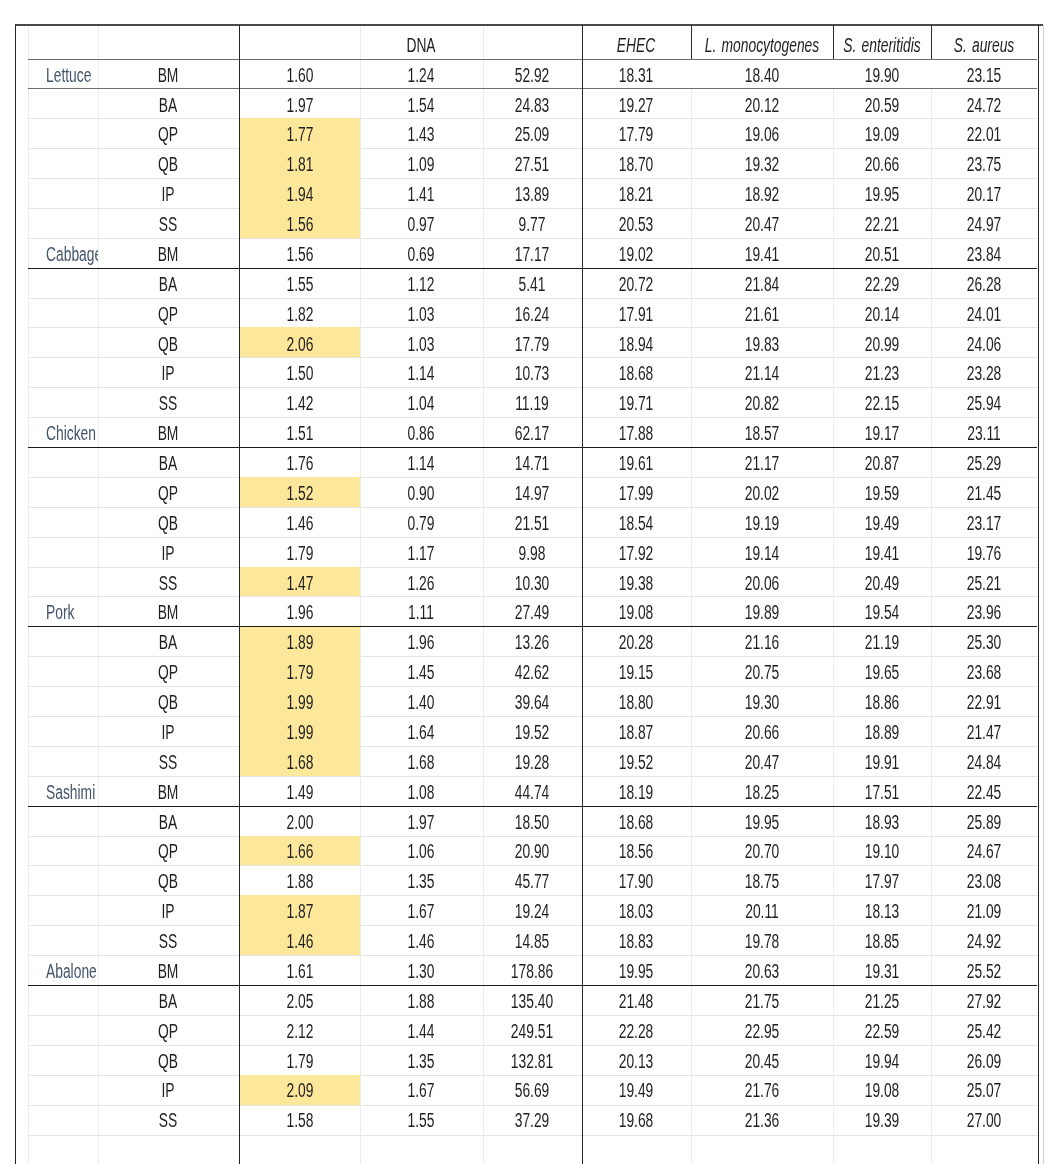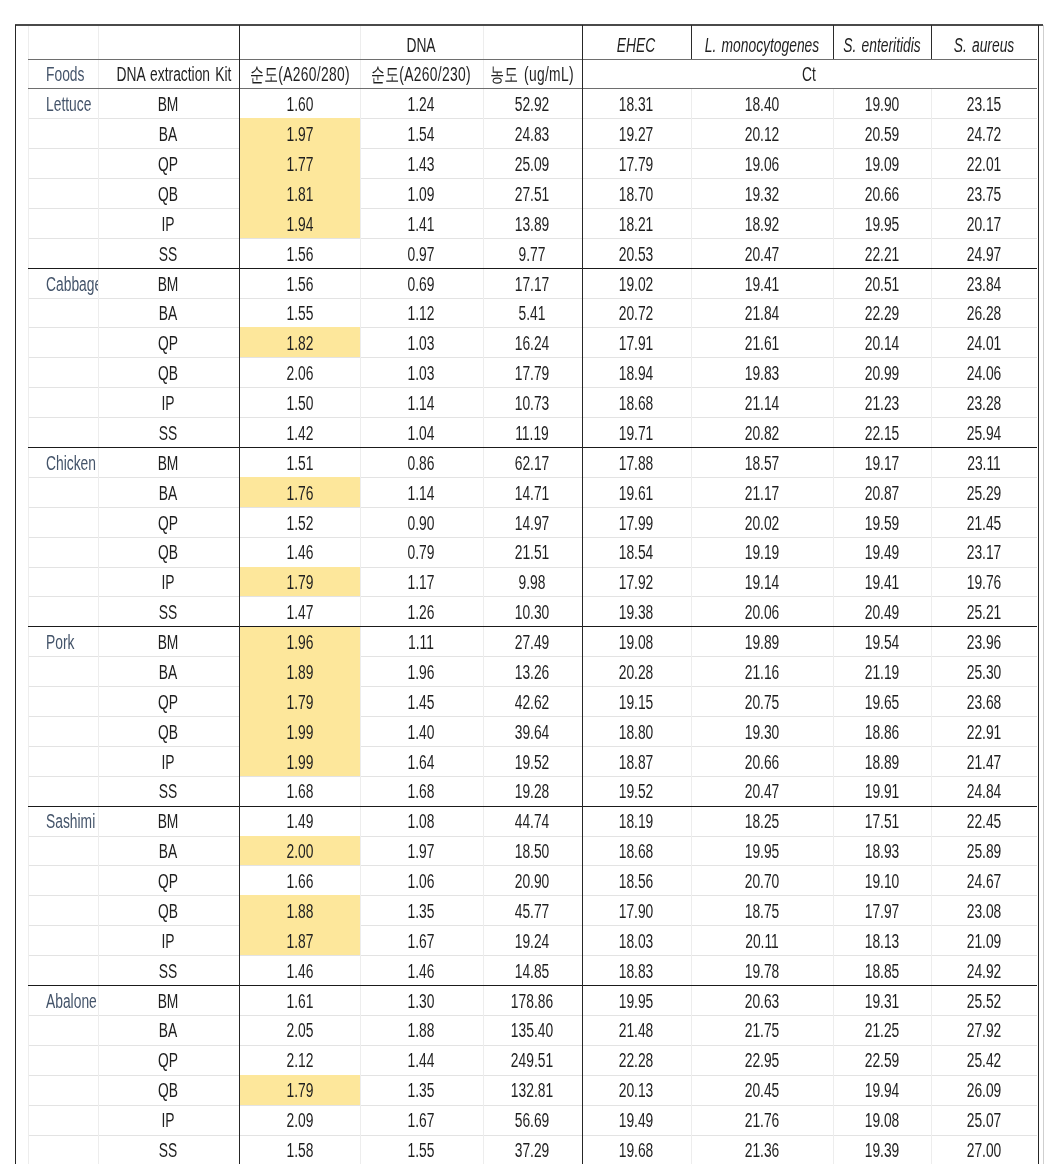--- a/index.html
+++ b/index.html
@@ -125,41 +125,20 @@
             <td class="ital">
               <span class="t">L. monocytogenes</span>
             </td>
             <td class="ital">
               <span class="t">S. enteritidis</span>
             </td>
             <td class="ital">
               <span class="t">S. aureus</span>
             </td>
           </tr>
-          <tr class="hrow hrow2">
-            <td class="spacer"></td>
-            <td class="foodcol">
-              <span class="t">Foods</span>
-            </td>
-            <td class="kithdr">
-              <span class="t">DNA extraction Kit</span>
-            </td>
-            <td class="kor">
-              <span class="t">순도(A260/280)</span>
-            </td>
-            <td class="kor">
-              <span class="t">순도(A260/230)</span>
-            </td>
-            <td class="kor">
-              <span class="t">농도 (ug/mL)</span>
-            </td>
-            <td colspan="4">
-              <span class="t">Ct</span>
-            </td>
-          </tr>
           <tr class="drow">
             <td class="spacer"></td>
             <td class="foodcol">
               <span class="t">Lettuce</span>
             </td>
             <td>
               <span class="t">BM</span>
             </td>
             <td class="num">
               <span class="t">1.60</span>

